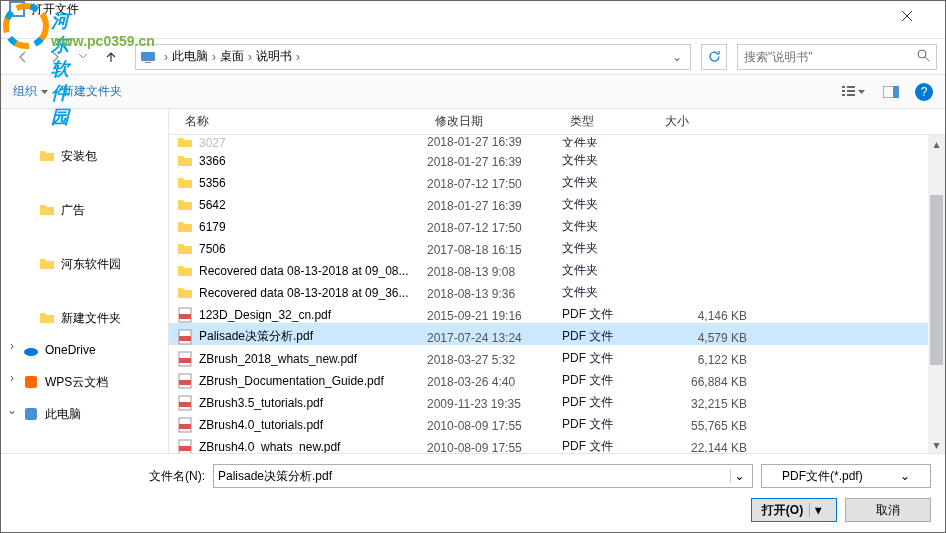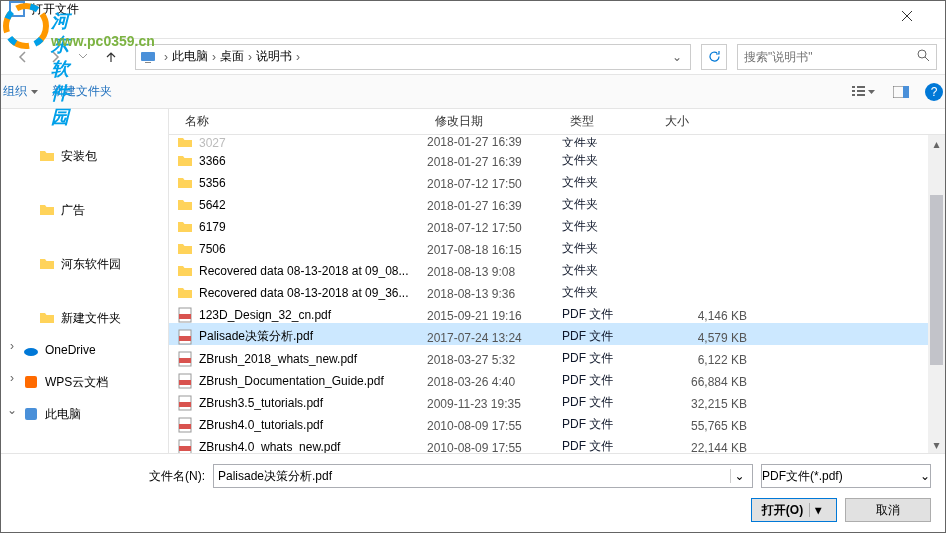--- a/index.html
+++ b/index.html
@@ -21,21 +21,21 @@
 .nav-hist { width: 20px; color: #999; display: flex; align-items: center; justify-content: center; }
 .breadcrumb { flex: 1; height: 26px; border: 1px solid #ccc; display: flex; align-items: center; padding: 0 4px; margin: 0 6px; }
 .bc-icon { width: 16px; height: 16px; margin-right: 4px; }
 .bc-sep { margin: 0 4px; color: #666; }
 .bc-dd { width: 18px; text-align: center; color: #666; margin-left: auto; }
 .nav-refresh { width: 26px; height: 26px; border: 1px solid #ccc; display: flex; align-items: center; justify-content: center; }
 .searchbox { width: 200px; height: 26px; border: 1px solid #ccc; display: flex; align-items: center; padding: 0 6px; margin-left: 6px; }
 .searchbox input { border: none; outline: none; flex: 1; color: #999; }
 .search-icon { color: #666; }
 
-.toolbar { height: 34px; display: flex; align-items: center; padding: 0 2px; gap: 14px; border-bottom: 1px solid #e5e5e5; background: #fafafa; }
+.toolbar { height: 34px; display: flex; align-items: center; padding: 0 12px; gap: 14px; border-bottom: 1px solid #e5e5e5; background: #fafafa; }
 .tb-item { display: flex; align-items: center; gap: 4px; color: #1e6fbd; }
 .tb-right { margin-left: auto; display: flex; align-items: center; gap: 10px; }
 .tb-iconbtn { width: 28px; height: 24px; display: flex; align-items: center; justify-content: center; color: #666; }
 .tb-help { width: 18px; height: 18px; border-radius: 50%; background: #0078d7; color: #fff; display: flex; align-items: center; justify-content: center; font-size: 11px; }
 
 .mainarea { flex: 1; display: flex; overflow: hidden; }
 
 .sidebar { width: 168px; border-right: 1px solid #e5e5e5; overflow-y: auto; padding: 4px 0; }
 .tree-item { height: 22px; display: flex; align-items: center; padding-left: 22px; gap: 6px; white-space: nowrap; margin-top: 32px; }
 .tree-item.child { padding-left: 38px; }
@@ -59,21 +59,21 @@
 .cell-type { width: 95px; color: #0f172a; }
 .cell-size { width: 120px; text-align: right; padding-right: 30px; color: #555; }
 .fico { width: 16px; height: 16px; flex-shrink: 0; }
 
 .bottombar { padding: 10px 14px; display: flex; flex-direction: column; gap: 10px; border-top: 1px solid #e5e5e5; }
 .fn-row { display: flex; align-items: center; gap: 8px; }
 .fn-label { width: 190px; text-align: right; }
 .fn-input { flex: 1; height: 24px; border: 1px solid #abadb3; padding: 0 4px; display: flex; align-items: center; }
 .fn-input input { border: none; outline: none; flex: 1; }
 .fn-dd { width: 18px; text-align: center; border-left: 1px solid #ccc; }
-.filter-sel { width: 170px; height: 24px; border: 1px solid #abadb3; display: flex; align-items: center; padding: 0 0; }
+.filter-sel { width: 170px; height: 24px; border: 1px solid #abadb3; display: flex; align-items: center; padding: 0 20px; }
 .btn-row { display: flex; justify-content: flex-end; gap: 8px; }
 .dlg-btn { width: 86px; height: 24px; border: 1px solid #adadad; background: #e1e1e1; display: flex; align-items: center; justify-content: center; }
 .dlg-btn.primary { border-color: #0078d7; font-weight: bold; }
 .btn-dd { border-left: 1px solid #adadad; padding: 0 5px; margin-left: 6px; }
 
 .scrollbar-v { width: 17px; background: #f0f0f0; display: flex; flex-direction: column; }
 .sb-btn { height: 17px; display: flex; align-items: center; justify-content: center; color: #666; }
 .sb-track { flex: 1; position: relative; }
 .sb-thumb { position: absolute; left: 2px; right: 2px; background: #c2c3c9; border-radius: 0; }
 </style>

